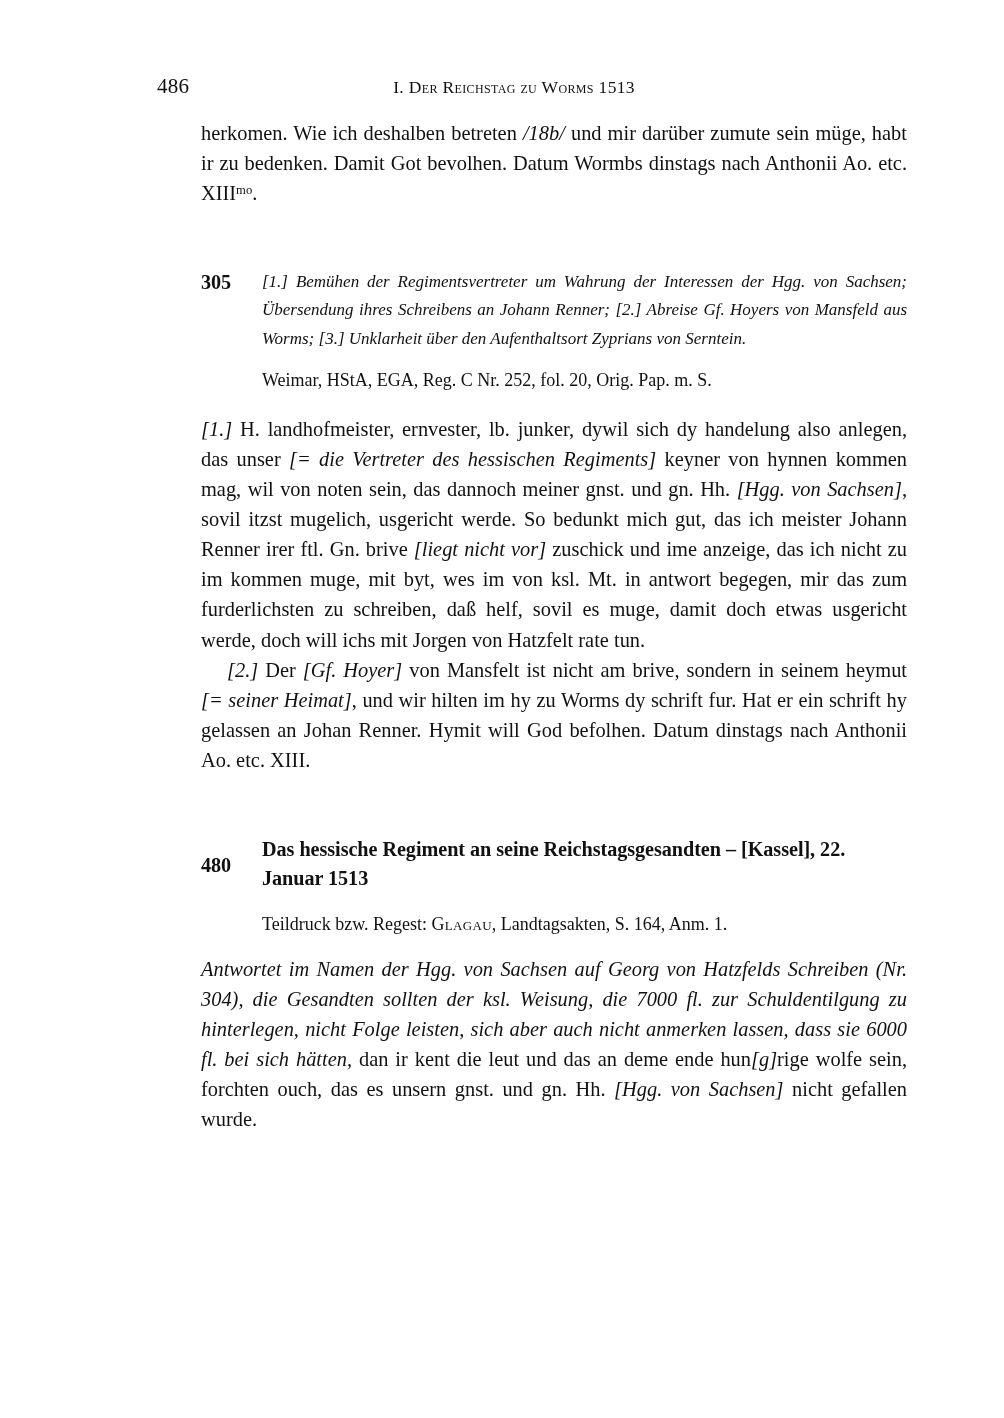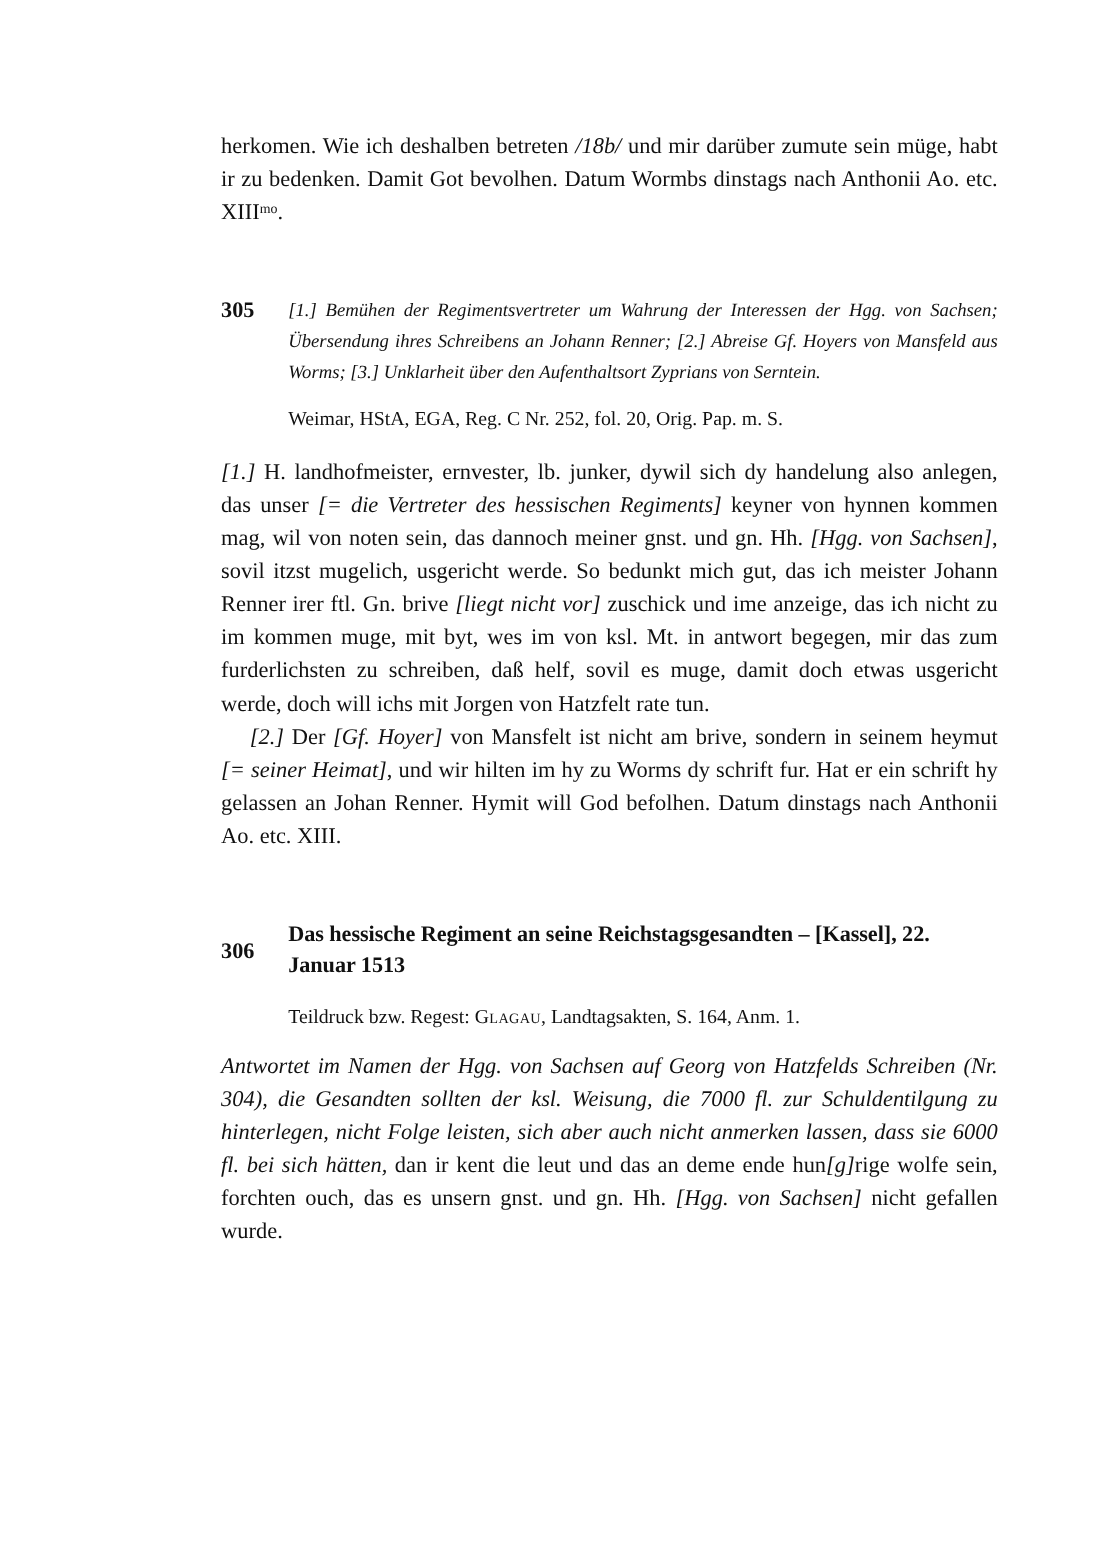--- a/index.html
+++ b/index.html
@@ -124,20 +124,24 @@
   .gap-d { height: 20px; }
   .gap-e { height: 60px; }
   .gap-f { height: 18px; }
   .gap-g { height: 16px; }
 </style>
 </head>
 <body>
 
 <div class="page">
 
+  <div class="runhead">
+    <span class="folio">486</span>
+    <span class="title">I. Der Reichstag zu Worms 1513</span>
+  </div>
 
   <div class="column">
 
     <p class="body-text">
       <span>herkomen. Wie ich deshalben betreten </span><i>/18b/</i><span> und mir darüber zumute sein müge, habt ir zu bedenken. Damit Got bevolhen. Datum Wormbs dinstags nach Anthonii Ao. etc. XIII</span><sup class="ord">mo</sup><span>.</span>
     </p>
 
     <div class="gap-a"></div>
 
     <div class="section">
@@ -155,21 +159,21 @@
     <div class="gap-d"></div>
 
     <p class="body-text"><i>[1.]</i><span> H. landhofmeister, ernvester, lb. junker, dywil sich dy handelung also anlegen, das unser </span><i>[= die Vertreter des hessischen Regiments]</i><span> keyner von hynnen kommen mag, wil von noten sein, das dannoch meiner gnst. und gn. Hh. </span><i>[Hgg. von Sachsen]</i><span>, sovil itzst mugelich, usgericht werde. So bedunkt mich gut, das ich meister Johann Renner irer ftl. Gn. brive </span><i>[liegt nicht vor]</i><span> zuschick und ime anzeige, das ich nicht zu im kommen muge, mit byt, wes im von ksl. Mt. in antwort begegen, mir das zum furderlichsten zu schreiben, daß helf, sovil es muge, damit doch etwas usgericht werde, doch will ichs mit Jorgen von Hatzfelt rate tun.</span></p>
 
     <p class="body-text indent"><i>[2.]</i><span> Der </span><i>[Gf. Hoyer]</i><span> von Mansfelt ist nicht am brive, sondern in seinem heymut </span><i>[= seiner Heimat]</i><span>, und wir hilten im hy zu Worms dy schrift fur. Hat er ein schrift hy gelassen an Johan Renner. Hymit will God befolhen. Datum dinstags nach Anthonii Ao. etc. XIII.</span></p>
 
 
     <div class="gap-e"></div>
 
     <div class="section">
-      <span class="num">306</span>
+      <span class="num">480</span>
       <span>Das hessische Regiment an seine Reichstagsgesandten – [Kassel], 22. Januar 1513</span>
     </div>
 
     <div class="gap-f"></div>
 
     <div class="source"><span>Teildruck bzw. Regest: </span><span class="smallcaps">Glagau</span><span>, Landtagsakten, S. 164, Anm. 1.</span></div>
 
     <div class="gap-g"></div>
 
     <p class="body-text"><i>Antwortet im Namen der Hgg. von Sachsen auf Georg von Hatzfelds Schreiben (Nr. 304), die Gesandten sollten der ksl. Weisung, die 7000 fl. zur Schuldentilgung zu hinterlegen, nicht Folge leisten, sich aber auch nicht anmerken lassen, dass sie 6000 fl. bei sich hätten,</i><span> dan ir kent die leut und das an deme ende hun</span><i>[g]</i><span>rige wolfe sein, forchten ouch, das es unsern gnst. und gn. Hh. </span><i>[Hgg. von Sachsen]</i><span> nicht gefallen wurde.</span></p>

